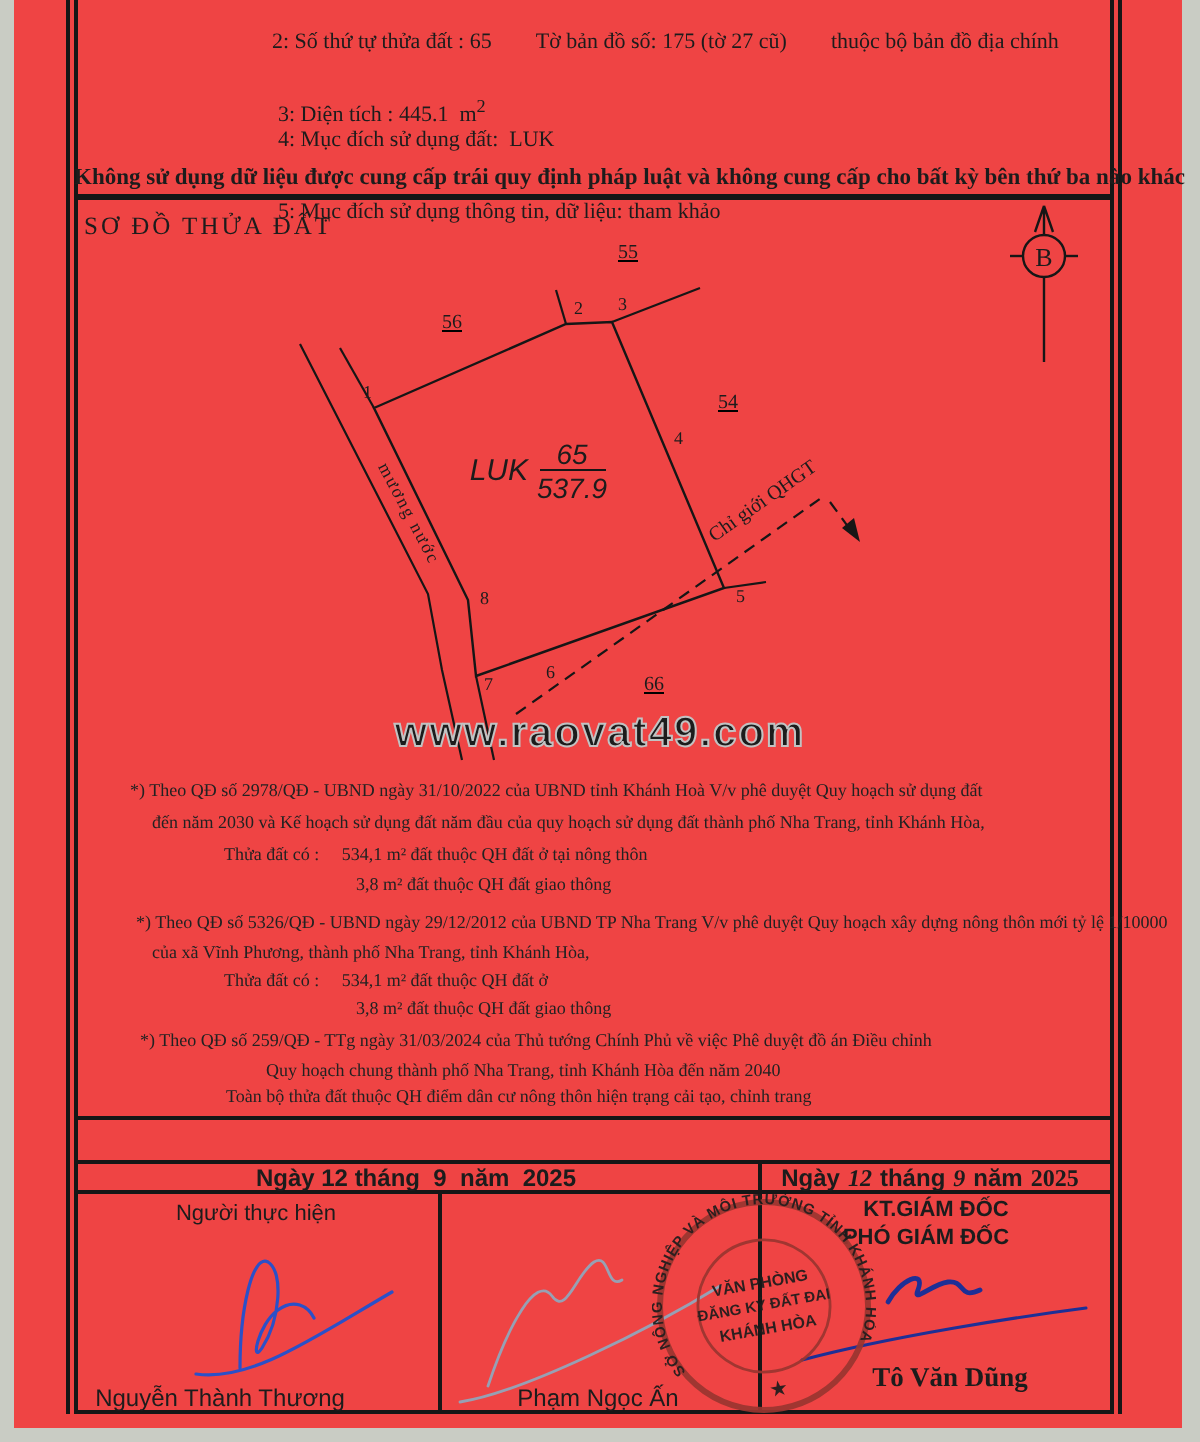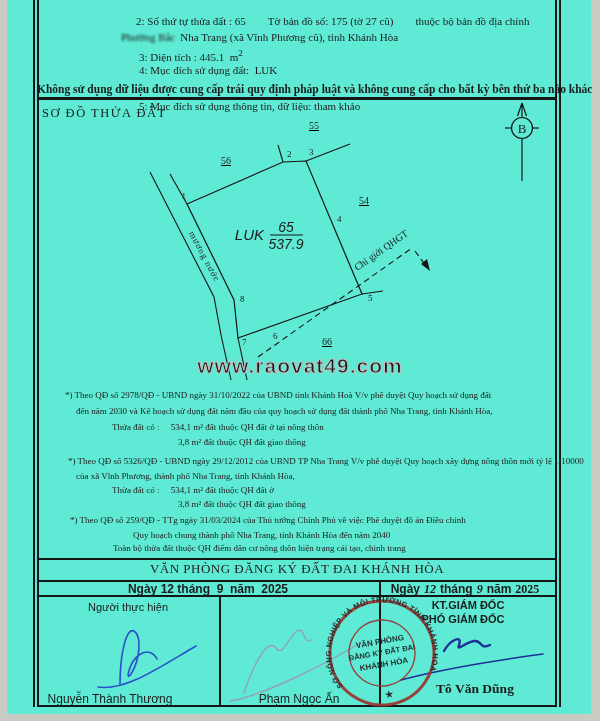--- a/index.html
+++ b/index.html
@@ -1,17 +1,17 @@
 <!DOCTYPE html>
 <html><head>
 <meta charset="utf-8">
 <style>
   html,body{margin:0;padding:0;background:#e8e9e5;}
   #photo{
-    position:relative;width:600px;height:721px;background:#5eead4;
+    position:relative;width:600px;height:721px;background:#ef4444;
     overflow:hidden;font-family:"Liberation Serif",serif;color:#1c1c1c;
   }
   .edge{position:absolute;background:#c9ccc4;}
   .vline{position:absolute;width:2px;background:#161616;}
   .hline{position:absolute;height:2px;background:#161616;}
   .thin{height:1.5px;}
   .abs{position:absolute;white-space:pre;}
   .topline{font-size:11px;}
   .blurred{filter:blur(1.1px);margin-right:5px;}
   .gap{margin-right:22px;}
@@ -34,23 +34,20 @@
   <div class="edge" style="left:591px;top:0;width:9px;height:721px;"></div>
   <div class="edge" style="left:0;top:714px;width:600px;height:7px;"></div>
 
   <div class="vline" style="left:33px;top:0;height:707px;"></div>
   <div class="vline" style="left:37px;top:0;height:707px;width:1.5px;"></div>
   <div class="vline" style="left:555px;top:0;height:707px;width:1.5px;"></div>
   <div class="vline" style="left:559px;top:0;height:707px;"></div>
 
   <div class="abs topline" style="left:125px;top:3px;">
     <span class="gap">2: Số thứ tự thửa đất : 65</span><span class="gap">Tờ bản đồ số: 175 (tờ 27 cũ)</span><span>thuộc bộ bản đồ địa chính</span>
-  </div>
-  <div class="abs topline" style="left:110px;top:19px;">
-    <span class="blurred">Phường Bắc</span><span>Nha Trang (xã Vĩnh Phương cũ), tỉnh Khánh Hòa</span>
   </div>
   <div class="abs topline" style="left:128px;top:36px;">
     <span>3: Diện tích : 445.1  m</span><sup>2</sup>
   </div>
   <div class="abs topline" style="left:128px;top:52px;">
     <span>4: Mục đích sử dụng đất:  LUK</span>
   </div>
   <div class="abs topline" style="left:128px;top:88px;">
     <span>5: Mục đích sử dụng thông tin, dữ liệu: tham khảo</span>
   </div>
@@ -134,21 +131,20 @@
   <div class="note" style="left:113px;top:543px;">Toàn bộ thửa đất thuộc QH điểm dân cư nông thôn hiện trạng cải tạo, chỉnh trang</div>
 
   <div class="hline" style="left:37px;top:558px;width:520px;"></div>
   <div class="hline thin" style="left:37px;top:580px;width:520px;"></div>
   <div class="hline thin" style="left:37px;top:595px;width:520px;"></div>
   <div class="hline" style="left:37px;top:705px;width:520px;"></div>
   <div class="vline" style="left:379px;top:580px;height:15px;width:1.5px;"></div>
   <div class="vline" style="left:219px;top:595px;height:110px;width:1.5px;"></div>
   <div class="vline" style="left:379px;top:595px;height:110px;width:1.5px;"></div>
 
-  <div class="footer-cell" id="office-row" style="left:37px;top:561px;width:520px;">VĂN PHÒNG ĐĂNG KÝ ĐẤT ĐAI KHÁNH HÒA</div>
 
   <div class="footer-cell" style="left:37px;top:582px;width:342px;font-size:12px;font-weight:bold;white-space:pre;">Ngày 12 tháng  9  năm  2025</div>
   <div class="footer-cell" style="left:379px;top:582px;width:176px;font-size:12px;font-weight:bold;">
     <span>Ngày</span><span class="date-num">12</span><span>tháng</span><span class="date-num">9</span><span>năm</span><span class="date-num" style="font-style:normal;">2025</span>
   </div>
 
   <div class="footer-cell role" style="left:37px;top:601px;width:182px;">Người thực hiện</div>
   <div class="footer-cell role-bold" style="left:379px;top:599px;width:178px;">KT.GIÁM ĐỐC</div>
   <div class="footer-cell role-bold" style="left:379px;top:613px;width:168px;">PHÓ GIÁM ĐỐC</div>
 

